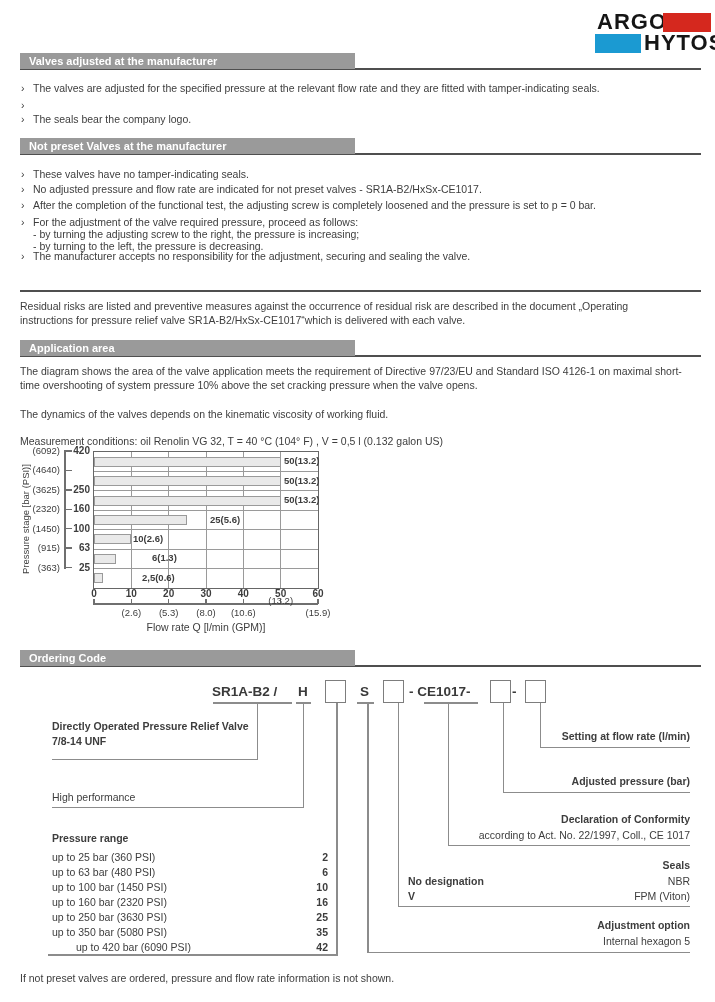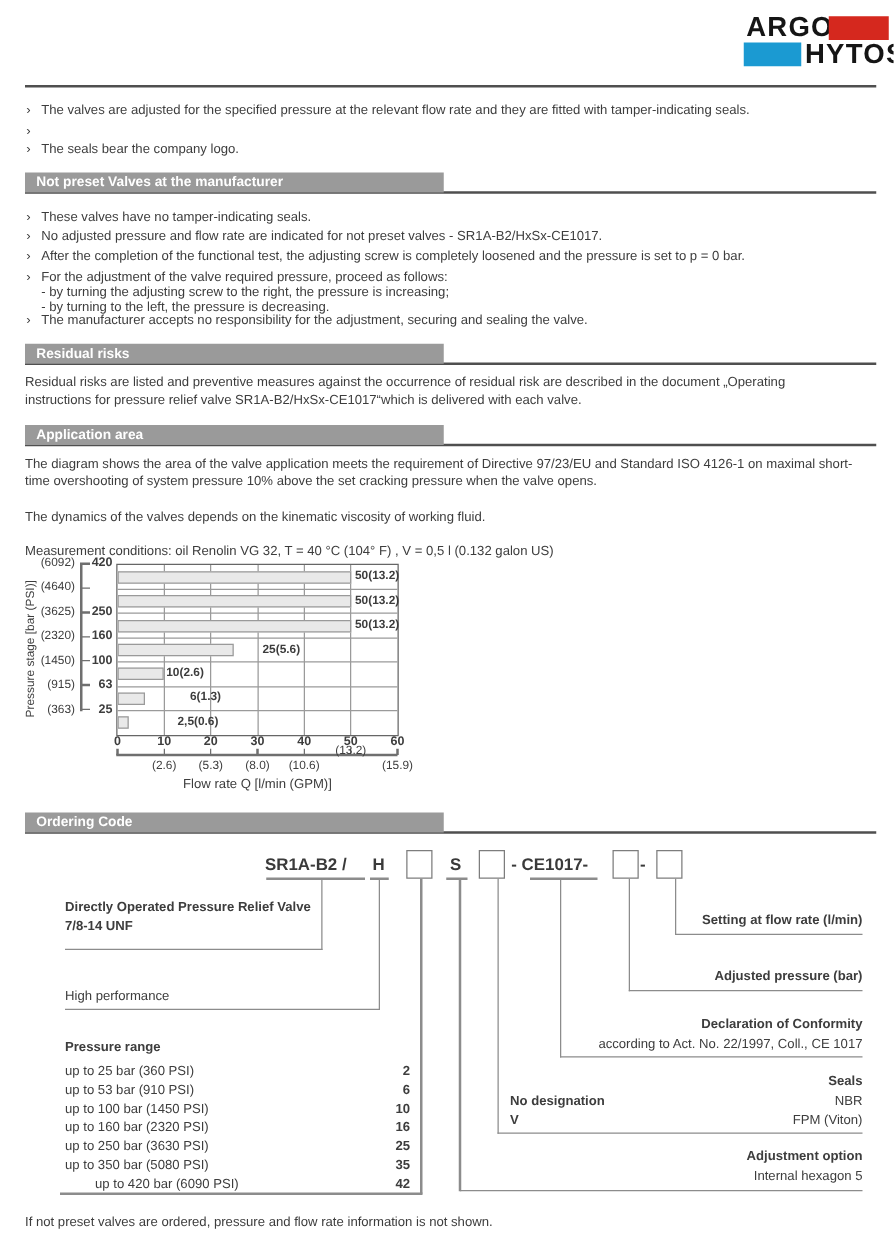--- a/index.html
+++ b/index.html
@@ -25,26 +25,26 @@
 <div class="page">
 
   <div>
     <div class="logo-word" style="left:597px;top:9px;">ARGO</div>
     <div class="abs" style="left:663px;top:13px;width:48px;height:19px;background:#d5281e;"></div>
     <div class="abs" style="left:595px;top:34px;width:46px;height:19px;background:#1b9ad2;"></div>
     <div class="logo-word" style="left:644px;top:30px;">HYTOS</div>
   </div>
 
   <div class="rule" style="top:68px"></div>
+  <div class="hdr" style="top:53px"><span>Valves adjusted at the manufacturer</span></div>
 
   <div class="rule" style="top:153px"></div>
   <div class="hdr" style="top:138px"><span>Not preset Valves at the manufacturer</span></div>
 
   <div class="rule" style="top:290px"></div>
-  <div class="hdr" style="top:275px"><span>Residual risks</span></div>
 
   <div class="rule" style="top:355px"></div>
   <div class="hdr" style="top:340px"><span>Application area</span></div>
 
   <div class="rule" style="top:665px"></div>
   <div class="hdr" style="top:650px"><span>Ordering Code</span></div>
 
   <div class="abs body-txt" style="left:20px;top:300px;width:640px;">Residual risks are listed and preventive measures against the occurrence of residual risk are described in the document „Operating instructions for pressure relief valve SR1A-B2/HxSx-CE1017“which is delivered with each valve.</div>
   <div class="abs body-txt" style="left:20px;top:365px;width:676px;">The diagram shows the area of the valve application meets the requirement of Directive 97/23/EU and Standard ISO 4126-1 on maximal short-time overshooting of system pressure 10% above the set cracking pressure when the valve opens.</div>
   <div class="abs body-txt" style="left:20px;top:408px;width:676px;">The dynamics of the valves depends on the kinematic viscosity of working fluid.</div>
@@ -161,21 +161,21 @@
     <div class="ln" style="left:503px;top:791.5px;width:187px;height:1.5px;"></div>
     <div class="ln" style="left:540px;top:746.5px;width:150px;height:1.5px;"></div>
 
     <div class="llab b" style="left:52px;top:720px;">Directly Operated Pressure Relief Valve</div>
     <div class="llab b" style="left:52px;top:735px;">7/8-14 UNF</div>
     <div class="llab" style="left:52px;top:791px;">High performance</div>
     <div class="llab b" style="left:52px;top:832px;">Pressure range</div>
     <div id="pressure-range-rows">
         <div style="position: absolute; left: 52px; top: 851px; font-size: 10.5px; white-space: nowrap;">up to 25 bar (360 PSI)</div>
         <div style="position: absolute; left: 250px; top: 851px; width: 78px; text-align: right; font-weight: bold; font-size: 10.5px;">2</div>
-        <div style="position: absolute; left: 52px; top: 866px; font-size: 10.5px; white-space: nowrap;">up to 53 bar (910 PSI)</div>
+        <div style="position: absolute; left: 52px; top: 866px; font-size: 10.5px; white-space: nowrap;">up to 63 bar (480 PSI)</div>
         <div style="position: absolute; left: 250px; top: 866px; width: 78px; text-align: right; font-weight: bold; font-size: 10.5px;">6</div>
         <div style="position: absolute; left: 52px; top: 881px; font-size: 10.5px; white-space: nowrap;">up to 100 bar (1450 PSI)</div>
         <div style="position: absolute; left: 250px; top: 881px; width: 78px; text-align: right; font-weight: bold; font-size: 10.5px;">10</div>
         <div style="position: absolute; left: 52px; top: 896px; font-size: 10.5px; white-space: nowrap;">up to 160 bar (2320 PSI)</div>
         <div style="position: absolute; left: 250px; top: 896px; width: 78px; text-align: right; font-weight: bold; font-size: 10.5px;">16</div>
         <div style="position: absolute; left: 52px; top: 911px; font-size: 10.5px; white-space: nowrap;">up to 250 bar (3630 PSI)</div>
         <div style="position: absolute; left: 250px; top: 911px; width: 78px; text-align: right; font-weight: bold; font-size: 10.5px;">25</div>
         <div style="position: absolute; left: 52px; top: 926px; font-size: 10.5px; white-space: nowrap;">up to 350 bar (5080 PSI)</div>
         <div style="position: absolute; left: 250px; top: 926px; width: 78px; text-align: right; font-weight: bold; font-size: 10.5px;">35</div>
         <div style="position: absolute; left: 52px; top: 941px; font-size: 10.5px; white-space: nowrap; padding-left: 24px;">up to 420 bar (6090 PSI)</div>

